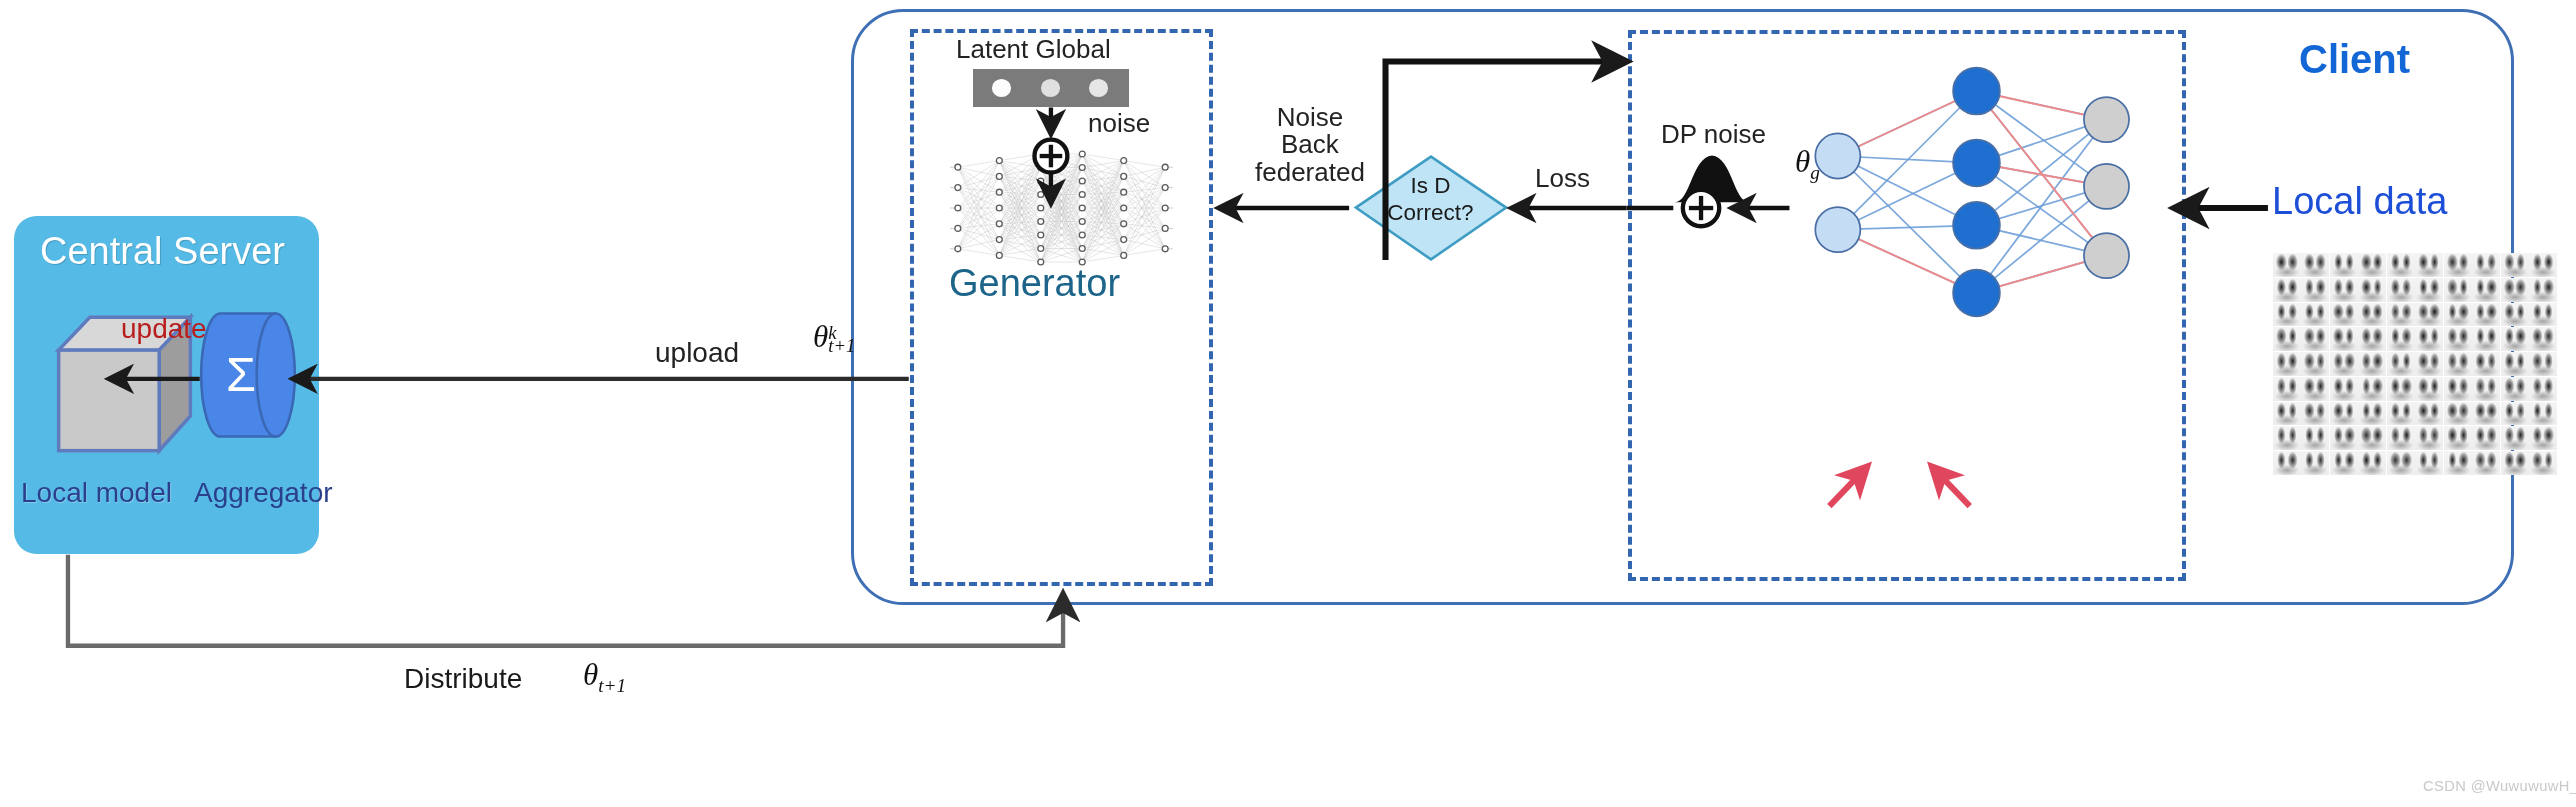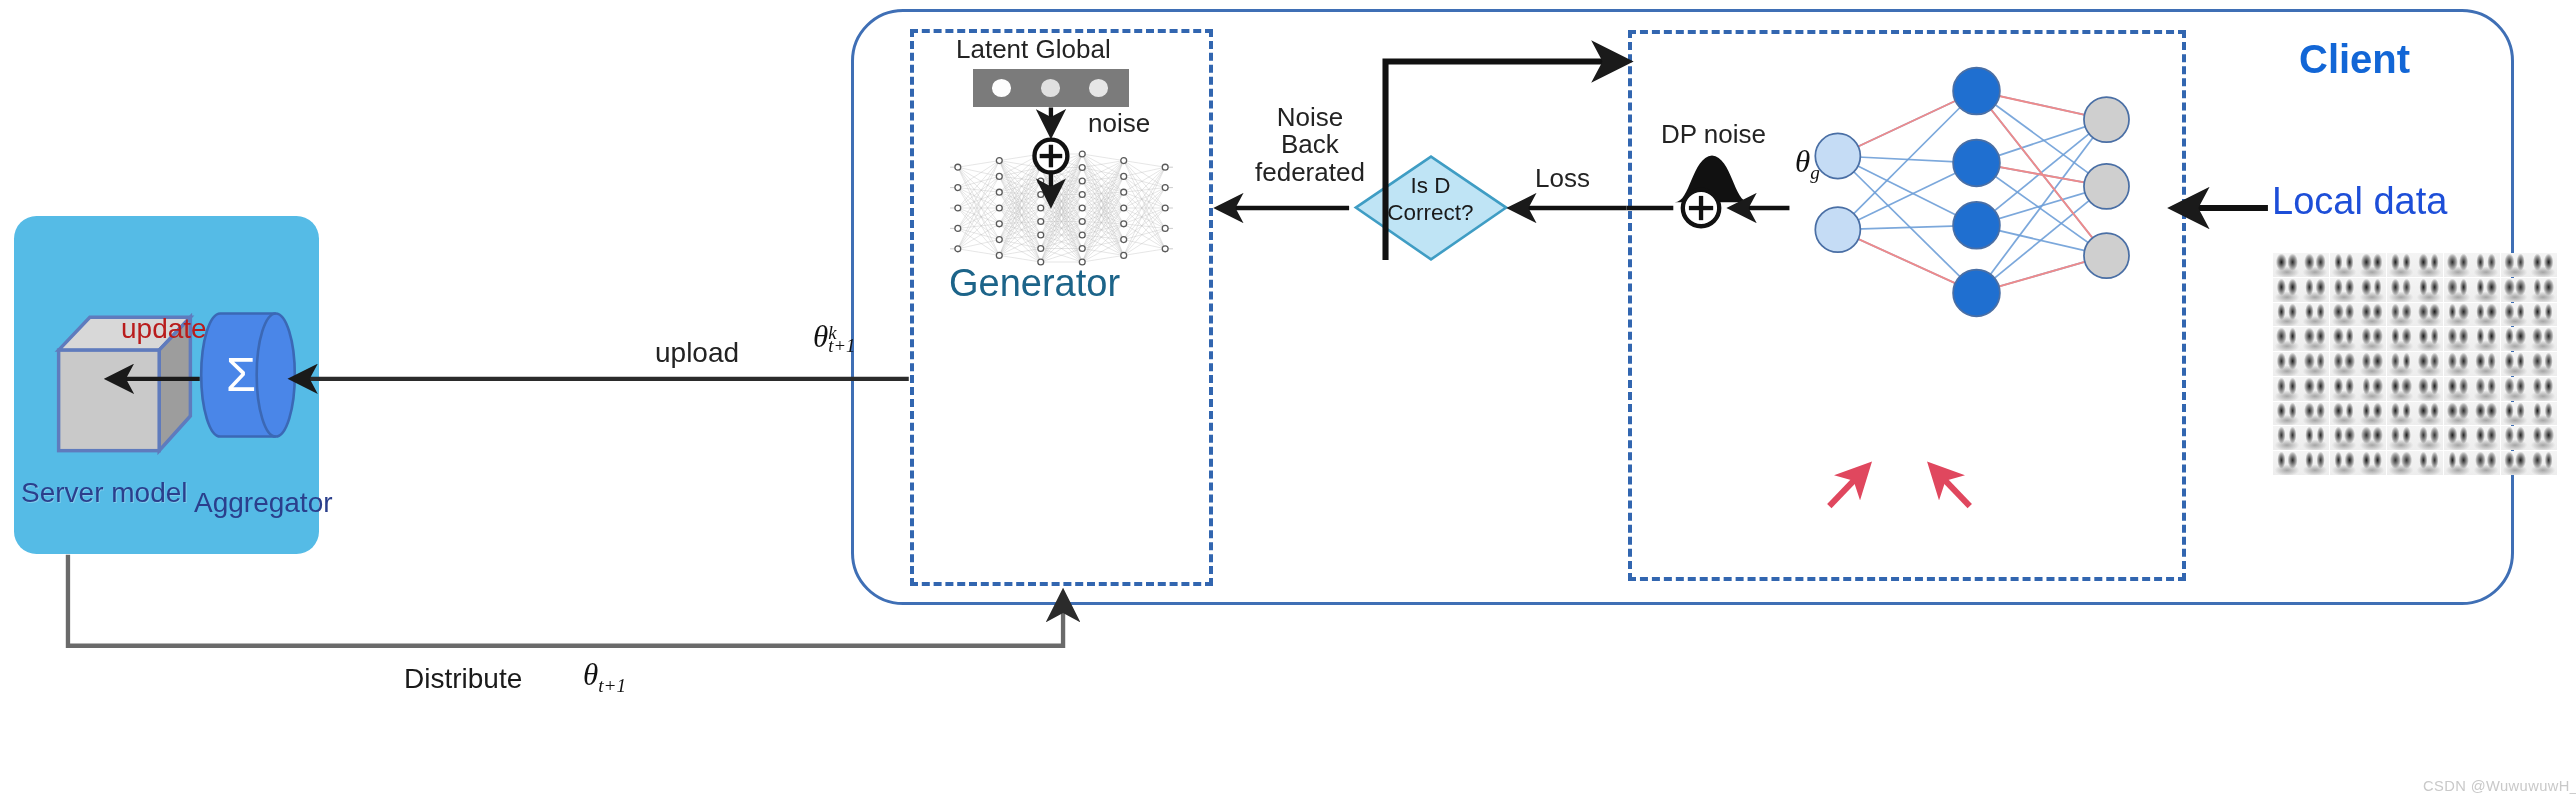--- a/index.html
+++ b/index.html
@@ -5,21 +5,21 @@
   html,body{margin:0;padding:0;background:#ffffff;}
   body{width:2576px;height:807px;font-family:"Liberation Sans",sans-serif;position:relative;overflow:hidden;}
   #stage{position:absolute;left:0;top:0;width:2576px;height:807px;}
   .abs{position:absolute;}
   .lbl{white-space:nowrap;line-height:1.05;}
 
   
   #central-server{left:14px;top:216px;width:305px;height:338px;background:#55bbe6;border-radius:22.5px;}
   #central-server-title{left:40px;top:232px;font-size:38px;color:#ffffff;font-weight:400;text-shadow:0.9px 0.9px 0.9px rgba(0,0,0,.18);}
   #global-model-label{left:21px;top:478px;font-size:28px;color:#2b3f8c;text-shadow:0.9px 0.9px 0 rgba(255,255,255,.25);}
-  #aggregator-label{left:194px;top:488px;font-size:28px;color:#2b3f8c;text-align:right;}
+  #aggregator-label{left:194px;top:478px;font-size:28px;color:#2b3f8c;text-align:right;}
   #update-label{left:121px;top:314px;font-size:28px;color:#b91c1c;}
 
   
   #global-model-cube{left:55px;top:312px;width:139px;height:143px;}
   
   #aggregator-cyl{left:201px;top:310px;width:94px;height:130px;}
 
   
   #client-box{left:851px;top:8.7px;width:1663px;height:596px;border:3.5px solid #3f6fb5;border-radius:52px;box-sizing:border-box;background:transparent;}
   #client-title{left:2299px;top:38px;font-size:40px;font-weight:bold;color:#1266d6;}
@@ -68,38 +68,39 @@
   .sup{font-size:.62em;vertical-align:super;}
   .sub{font-size:.62em;vertical-align:sub;}
 </style>
 </head>
 <body>
 
 <div id="stage">
 
   <div class="abs" id="central-server"></div>
 
+  <div class="abs lbl" id="central-server-title">Central Server</div>
 
   <div class="abs" id="global-model-cube">
     <svg width="139" height="143" viewBox="0 0 160 165">
       <polygon points="4,44 40,6 156,6 120,44" fill="#d8d8d8" stroke="#5f7bbd" stroke-width="4"></polygon>
       <polygon points="120,44 156,6 156,120 120,160" fill="#9d9d9d" stroke="#5f7bbd" stroke-width="4"></polygon>
       <rect x="4" y="44" width="116" height="116" fill="#c9c9c9" stroke="#5f7bbd" stroke-width="4"></rect>
     </svg>
   </div>
 
   <div class="abs" id="aggregator-cyl">
     <svg width="94" height="130" viewBox="0 0 108 150">
       <path d="M22 4 H86 A22 71 0 0 1 86 146 H22 A22 71 0 0 1 22 4 Z" fill="#4a86e8" stroke="#3b68b5" stroke-width="3"></path>
       <path d="M86 4 A22 71 0 0 0 86 146" fill="none" stroke="#3b68b5" stroke-width="3"></path>
       <text x="46" y="93" font-family="Liberation Sans, sans-serif" font-size="56" fill="#ffffff" text-anchor="middle">Σ</text>
     </svg>
   </div>
 
-  <div class="abs lbl" id="global-model-label">Server model</div>
+  <div class="abs lbl" id="global-model-label">Local model</div>
   <div class="abs lbl" id="aggregator-label">Aggregator</div>
   <div class="abs lbl" id="update-label">update</div>
 
   <div class="abs" id="client-box"></div>
   <div class="abs lbl" id="client-title">Client</div>
 
   <div class="abs" id="generator-box"></div>
 
   <div class="abs lbl" id="latent-space-label">Latent Global</div>
 

